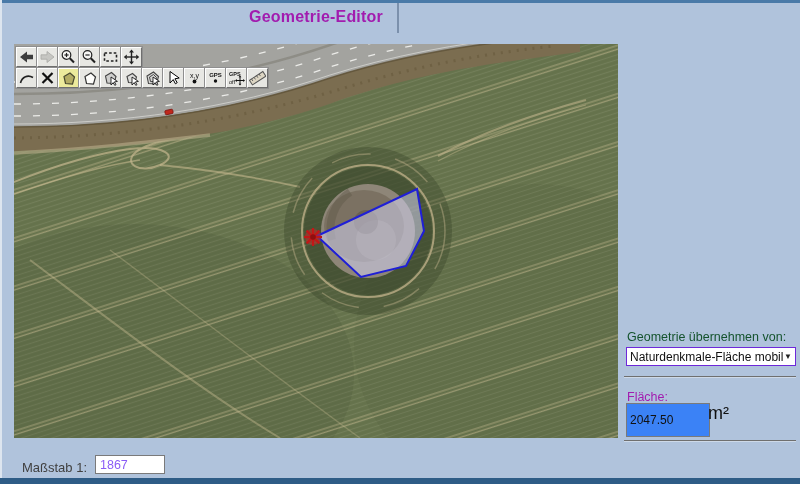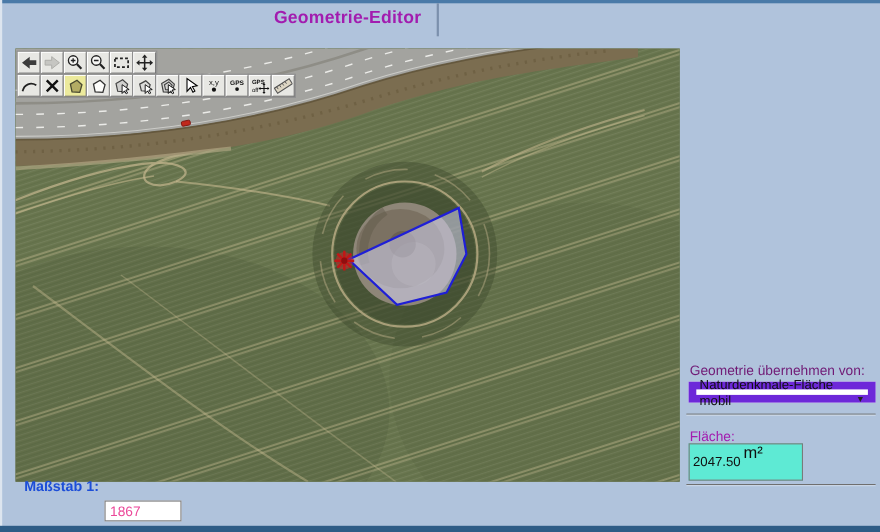--- a/index.html
+++ b/index.html
@@ -37,51 +37,51 @@
     border-color:#ffffff #6f6f6f #6f6f6f #ffffff;
     outline:1px solid #8f8f8f;
     outline-offset:-0px;
     display:flex; align-items:center; justify-content:center;
     cursor:pointer;
   }
   button.tb.active { background:#ecea9c; }
   button.tb svg { display:block; }
 
   .right-panel { position:absolute; left:624px; top:330px; width:172px; }
-  .rp-label { font-size:12.5px; color:#701a75; margin-left:3px; }
+  .rp-label { font-size:12.5px; color:#14532d; margin-left:3px; }
   .rp-select {
     margin-top:3px; margin-left:2px;
     width:170px; height:19px; background:#ffffff;
-    border:7px solid #6d28d9;
+    border:1px solid #6d28d9;
     display:flex; align-items:center;
     font-size:12px; color:#101010;
     padding-left:3px; position:relative;
     cursor:default;
   }
   .rp-select .sel-arrow {
     position:absolute; right:3px; top:5px;
     font-size:8px; color:#222; line-height:8px;
   }
   .rp-hr { height:2px; border-top:1px solid #6f6f6f; border-bottom:1px solid #cdd9e8; }
   .hr1 { position:absolute; left:624px; top:376px; width:172px; }
   .hr2 { position:absolute; left:624px; top:440px; width:172px; }
   .flaeche-label { position:absolute; left:627px; top:390px; font-size:12.5px; color:#a21caf; }
   .flaeche-input {
-    position:absolute; left:626px; top:403px; width:104px; height:19px;
-    border:1px solid #7a7a7a; background:#5eead4;
+    position:absolute; left:626px; top:403px; width:84px; height:19px;
+    border:1px solid #7a7a7a; background:#3b82f6;
     font-family:"Liberation Sans", sans-serif; font-size:12px; color:#111;
     padding:16px 3px;
   }
-  .flaeche-unit { position:absolute; left:676px; top:403px; font-size:15px; color:#101010; }
-
-  .scale-label { position:absolute; left:22px; top:434px; font-size:13px; font-weight:bold; color:#1d4ed8; }
+  .flaeche-unit { position:absolute; left:708px; top:403px; font-size:18px; color:#101010; }
+
+  .scale-label { position:absolute; left:22px; top:460px; font-size:13px; font-weight:normal; color:#404040; }
   .scale-input {
     position:absolute; left:95px; top:455px; width:70px; height:19px;
     border:1px solid #7a7a7a; background:#fff;
-    font-family:"Liberation Sans", sans-serif; font-size:12.5px; color:#ec4899;
+    font-family:"Liberation Sans", sans-serif; font-size:12.5px; color:#8b5cf6;
     padding:0 4px;
   }
 </style>
 </head>
 <body>
 
 <div class="top-edge"></div>
 <div class="left-edge"></div>
 <div class="frame-divider"></div>
 

